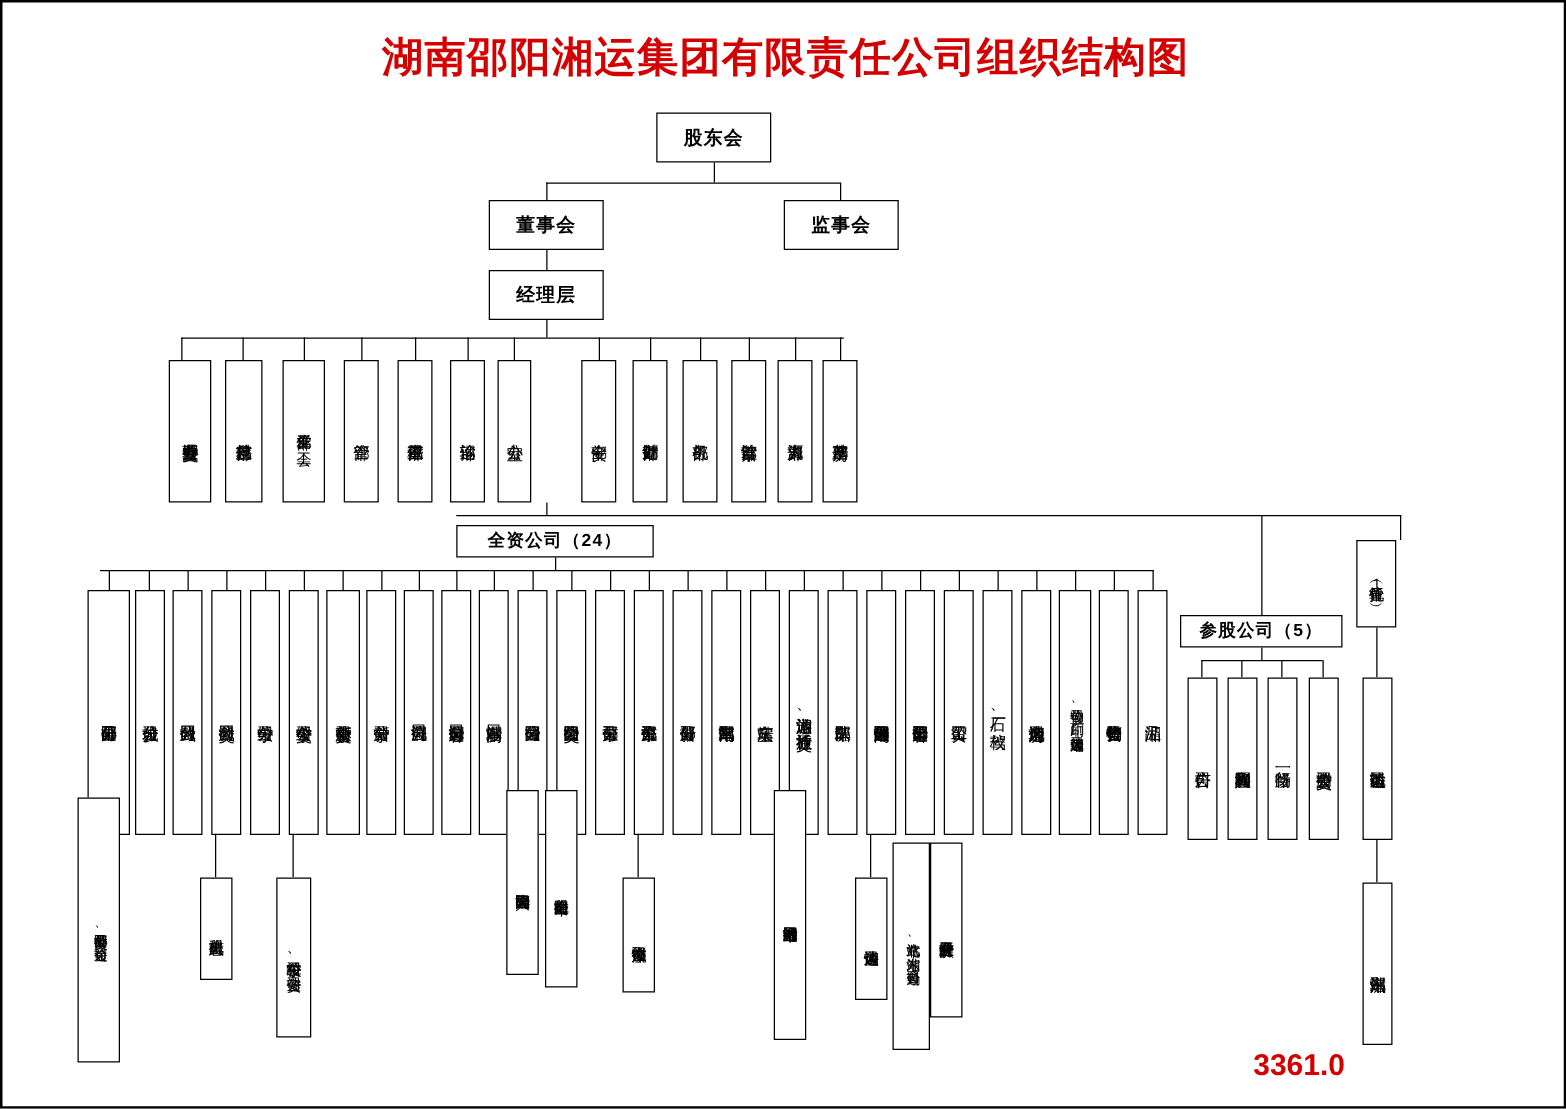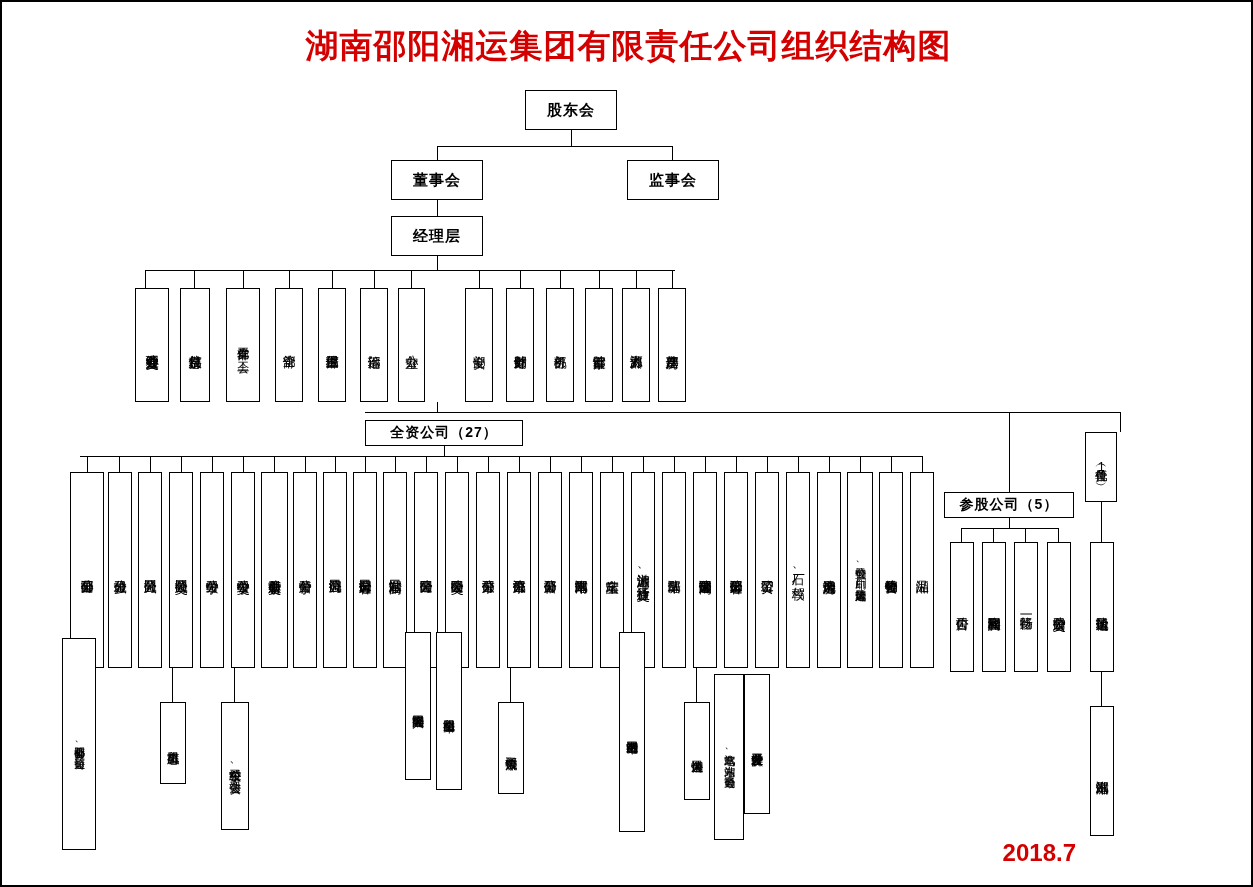--- a/index.html
+++ b/index.html
@@ -132,21 +132,21 @@
   <div class="box v" style="left:620px; top:286px; width:28px; height:114px;">人力资源部</div>
   <div class="box v" style="left:656px; top:286px; width:28px; height:114px;">基建房产部</div>
 
   <div class="line lv" style="left:435px; top:400px; height:0px;"></div>
 
   <div class="line lh" style="left:363px; top:410px; width:756px;"></div>
   <div class="line lv" style="left:435px; top:400px; height:10px;"></div>
   <div class="line lv" style="left:1007px; top:410px; height:80px;"></div>
   <div class="line lv" style="left:1118px; top:410px; height:20px;"></div>
 
-  <div class="box h" style="left:363px; top:418px; width:158px; height:26px; font-size:14px;">全资公司（27）</div>
+  <div class="box h" style="left:363px; top:418px; width:158px; height:26px; font-size:14px;">全资公司（24）</div>
 
   <div class="box h" style="left:942px; top:490px; width:130px; height:26px; font-size:14px;">参股公司（5）</div>
 
   <div class="box v small" style="left:1083px; top:430px; width:32px; height:70px;">托管单位（1）</div>
 
   <div class="line lv" style="left:442px; top:444px; height:10px;"></div>
   <div class="line lh" style="left:78px; top:454px; width:843px;"></div>
 
   <div class="line lv" style="left:85px;  top:454px; height:16px;"></div>
   <div class="box v" style="left:68px; top:470px; width:34px; height:196px;">邵阳县分公司</div>
@@ -259,14 +259,14 @@
   <div class="box v" style="left:948px; top:540px; width:24px; height:130px;">广告公司</div>
   <div class="box v" style="left:980px; top:540px; width:24px; height:130px;">隆回和兴检测</div>
   <div class="box v" style="left:1012px; top:540px; width:24px; height:130px;">一路畅行</div>
   <div class="box v" style="left:1045px; top:540px; width:24px; height:130px;">宏腾公交公司</div>
 
   <div class="line lv" style="left:1099px; top:500px; height:40px;"></div>
   <div class="box v" style="left:1088px; top:540px; width:24px; height:130px;">凯达运输公司</div>
   <div class="line lv" style="left:1099px; top:670px; height:34px;"></div>
   <div class="box v" style="left:1088px; top:704px; width:24px; height:130px;">邵洲汽车站</div>
 
-  <div id="datestamp">2018.7</div>
+  <div id="datestamp">3361.0</div>
 </div>
 
 </body></html>

